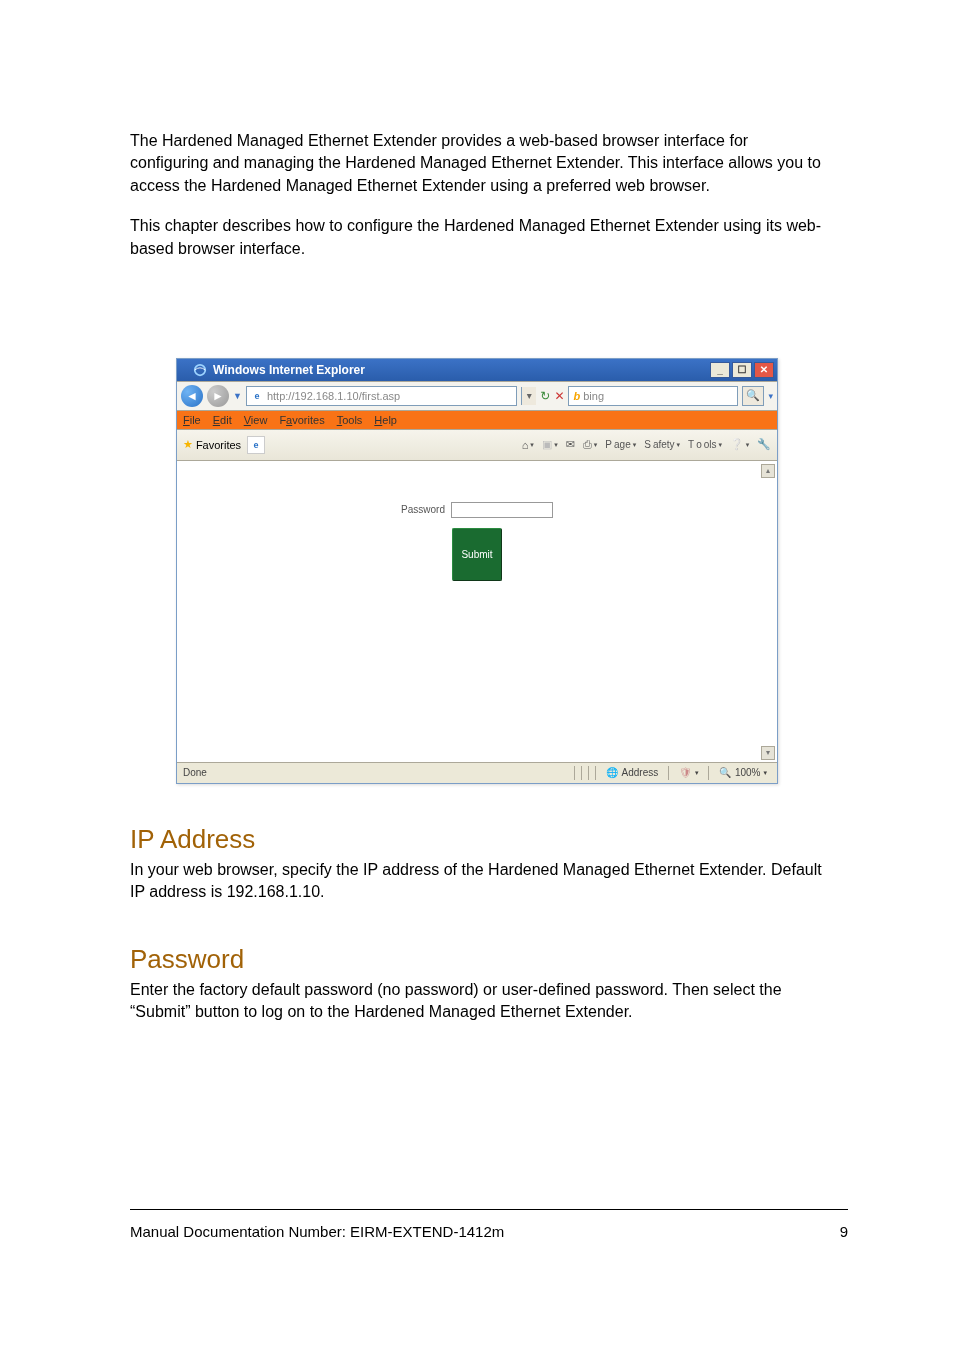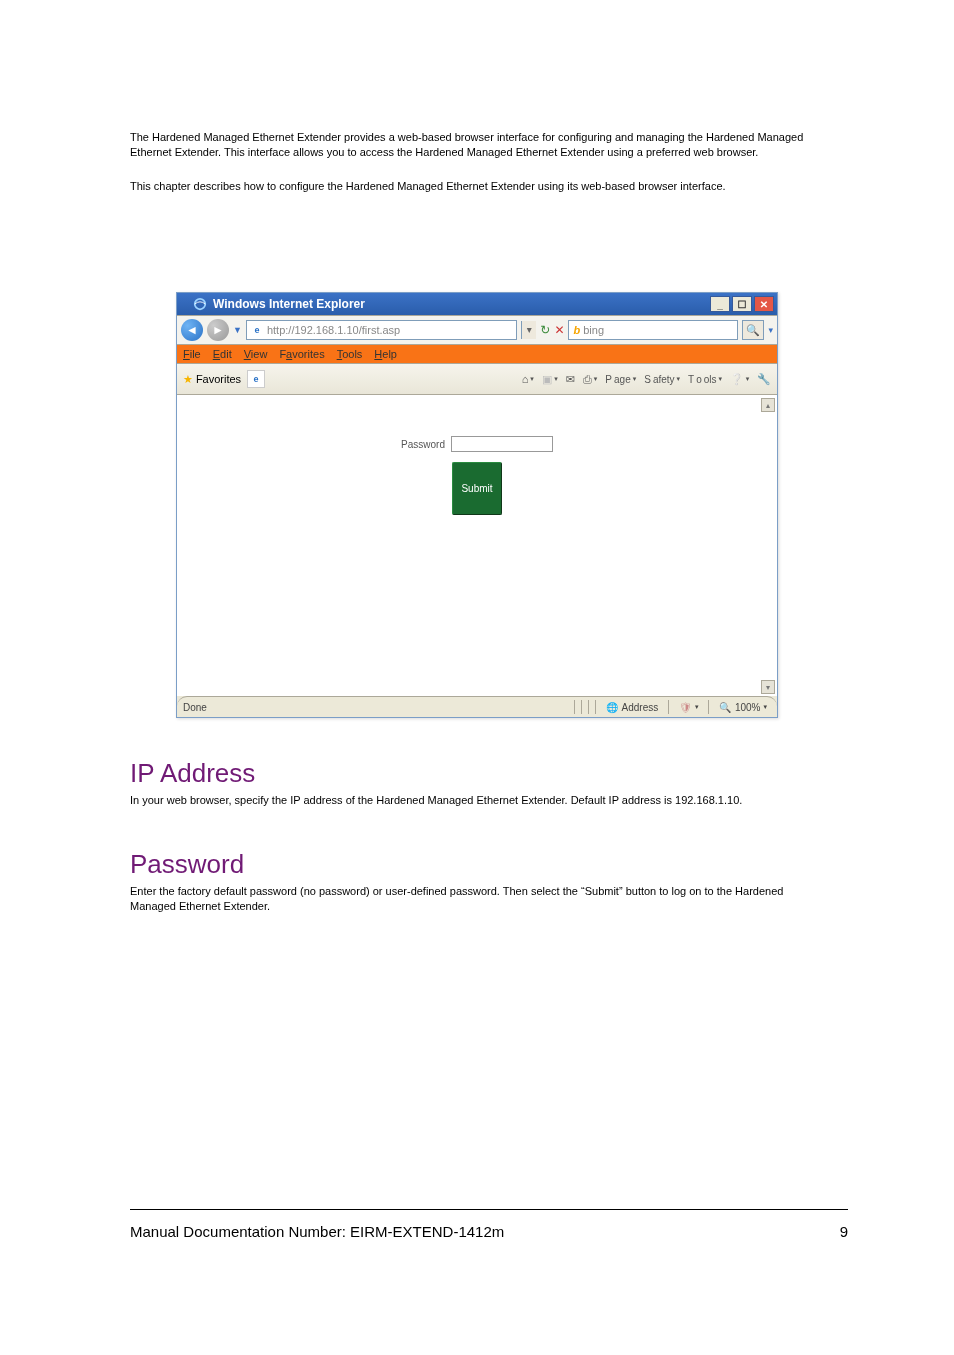--- a/index.html
+++ b/index.html
@@ -9,21 +9,21 @@
     background: #fff;
     width: 954px;
   }
   .page {
     padding: 130px 130px 60px 130px;
     box-sizing: border-box;
     min-height: 1280px;
     position: relative;
   }
   .para {
-    font-size: 11px;
+    font-size: 16px;
     line-height: 1.4;
     color: #000;
     margin: 0 0 18px 0;
   }
   .spacer { height: 80px; }
   .ie-window {
     width: 600px;
     margin: 0 auto 20px auto;
     border: 1px solid #7b9ec7;
     background: #ece9d8;
@@ -142,31 +142,31 @@
   .pw-row { display:flex; align-items:center; gap:6px; font-size:10px; color:#555;}
   .pw-input { width:100px; height:14px; border:1px solid #999; background:#fff; }
   .submit-btn {
     margin-top:10px; background:#1a6b30; color:#fff;
     padding:20px 8px; font-size:10px; border:1px outset #2a8b40;
     border-radius:2px;
   }
   .status-bar {
     display:flex; align-items:center;
     background:#ece9d8; border-top:1px solid #aca899;
-    height:20px; font-size:10px; color:#444;border-radius:10px;
+    height:20px; font-size:10px; color:#444;
   }
   .status-left { padding-left:6px; flex:0 0 auto; }
   .status-mid { flex:1; display:flex; justify-content:flex-end; gap:6px; margin-right:6px; }
   .status-div { width:1px; height:14px; background:#aca899; }
   .status-sec { display:flex; align-items:center; gap:3px; padding: 0 4px;}
   .globe { color:#3a8a3a; }
   h2.section {
     font-size: 26px;
     font-weight: normal;
-    color:#701a75;
+    color:#a16207;
     margin: 40px 0 4px 0;
   }
   .footer-line {
     position:absolute; left:130px; right:106px; bottom:70px;
     border-top:1px solid #000;
   }
   .footer {
     position:absolute; left:130px; right:106px; bottom:40px;
     display:flex; justify-content:space-between;
     font-size:15px;

